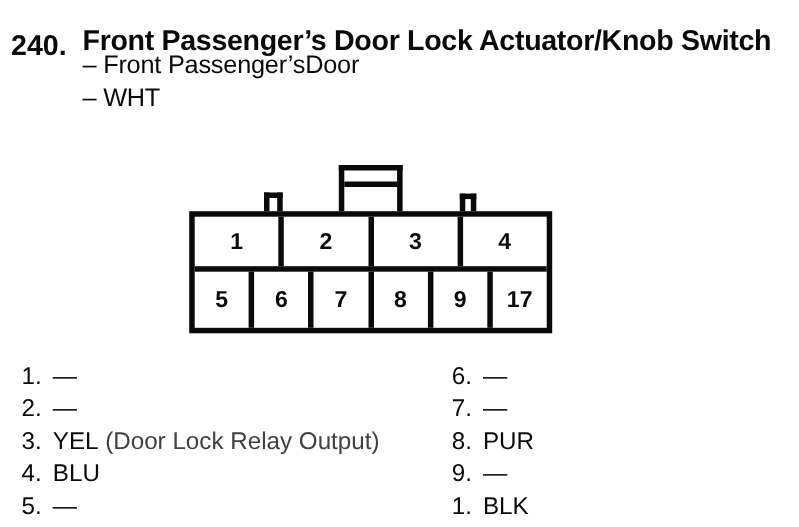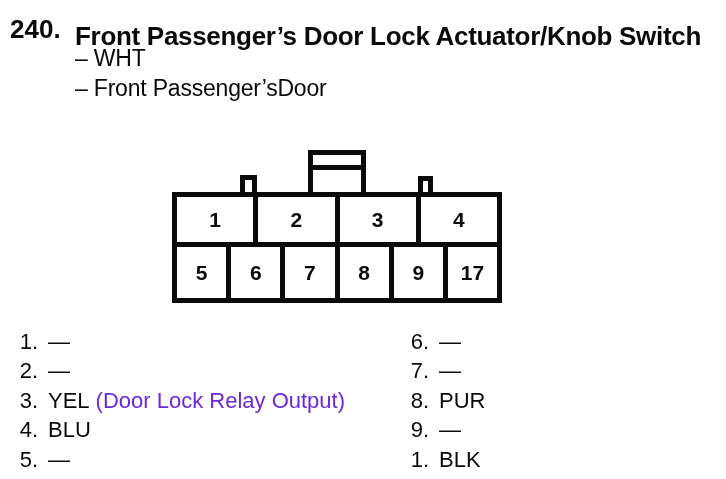--- a/index.html
+++ b/index.html
@@ -6,21 +6,21 @@
   html,body { width:726px; height:479px; background:#ffffff; overflow:hidden; }
   body {
     position:relative;
     font-family:"Liberation Sans", sans-serif;
     color:#0a0a0a;
   }
 
   
   .header { position:absolute; left:0; top:10px; width:726px; }
   .item-number {
-    position:absolute; left:10px; top:4px;
+    position:absolute; left:10px; top:16px;
     font-size:26px; font-weight:bold; white-space:nowrap;
   }
   .page-title {
     position:absolute; left:75px; top:11px;
     font-size:26px; font-weight:bold; white-space:nowrap;
     letter-spacing:-0.3px;
   }
   .subtitle-list { position:absolute; left:75px; top:44px; }
   .subtitle-line {
     font-size:23px; line-height:29.5px; white-space:nowrap;
@@ -53,34 +53,34 @@
   
   .pin-list-col { position:absolute; top:327px; }
   .pin-list-left  { left:0; }
   .pin-list-right { left:391px; }
   .pin-list-row {
     display:flex; align-items:baseline;
     font-size:22px; line-height:29.4px; white-space:nowrap;
   }
   .pin-num { display:inline-block; width:38px; text-align:right; }
   .pin-wire { margin-left:10px; }
-  .pin-desc { margin-left:6px; color:#6d28d9; }
+  .pin-desc { margin-left:6px; color:#404040; }
   .pin-desc:empty { display:none; }
 </style>
 </head>
 <body>
 
 <div class="header">
   <span class="item-number">240.</span>
   <span class="page-title">Front Passenger’s Door Lock Actuator/Knob Switch</span>
 </div>
 
 <div class="subtitle-list">
+  <div class="subtitle-line">– Front Passenger’sDoor</div>
   <div class="subtitle-line">– WHT</div>
-  <div class="subtitle-line">– Front Passenger’sDoor</div>
 </div>
 
 <div class="diagram">
   <div class="tab tab-left"></div>
   <div class="tab tab-center"></div>
   <div class="tab tab-right"></div>
   <div class="connector-box">
     <div class="pin-row pin-row-top">
       <div class="pin-cell">1</div>
       <div class="pin-cell">2</div>

